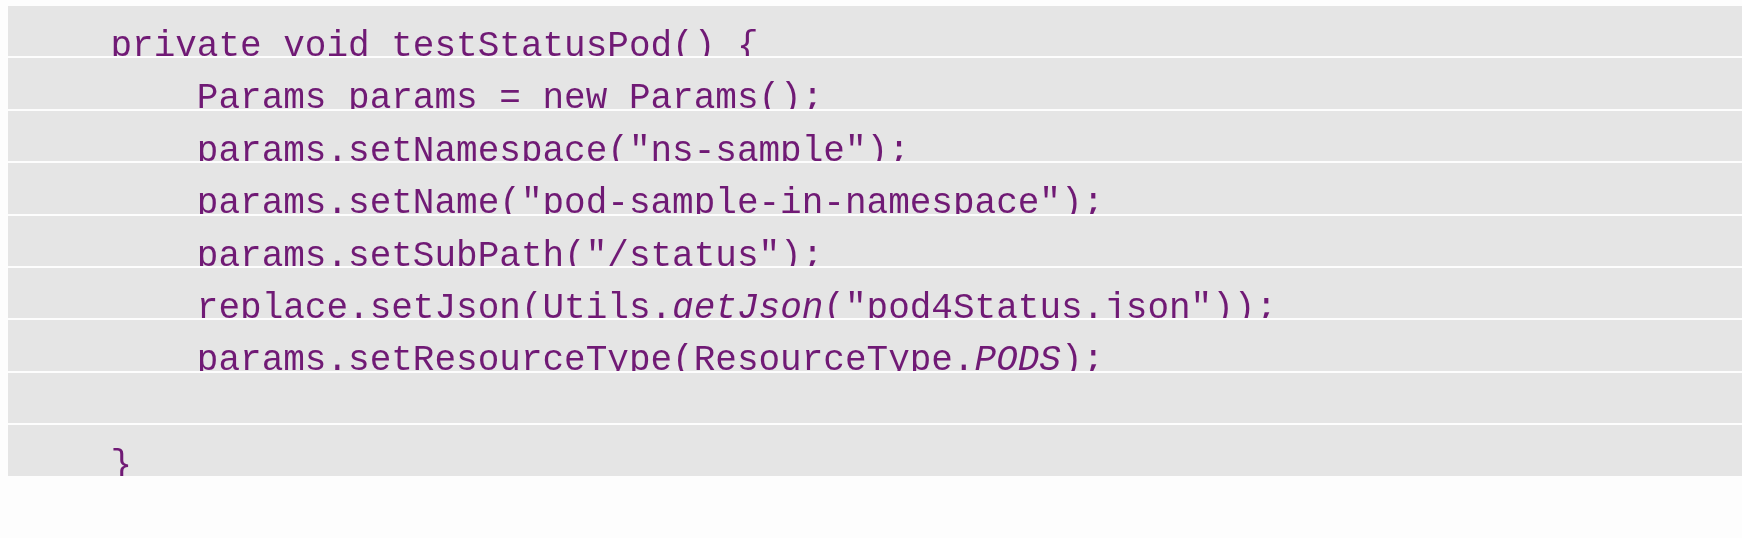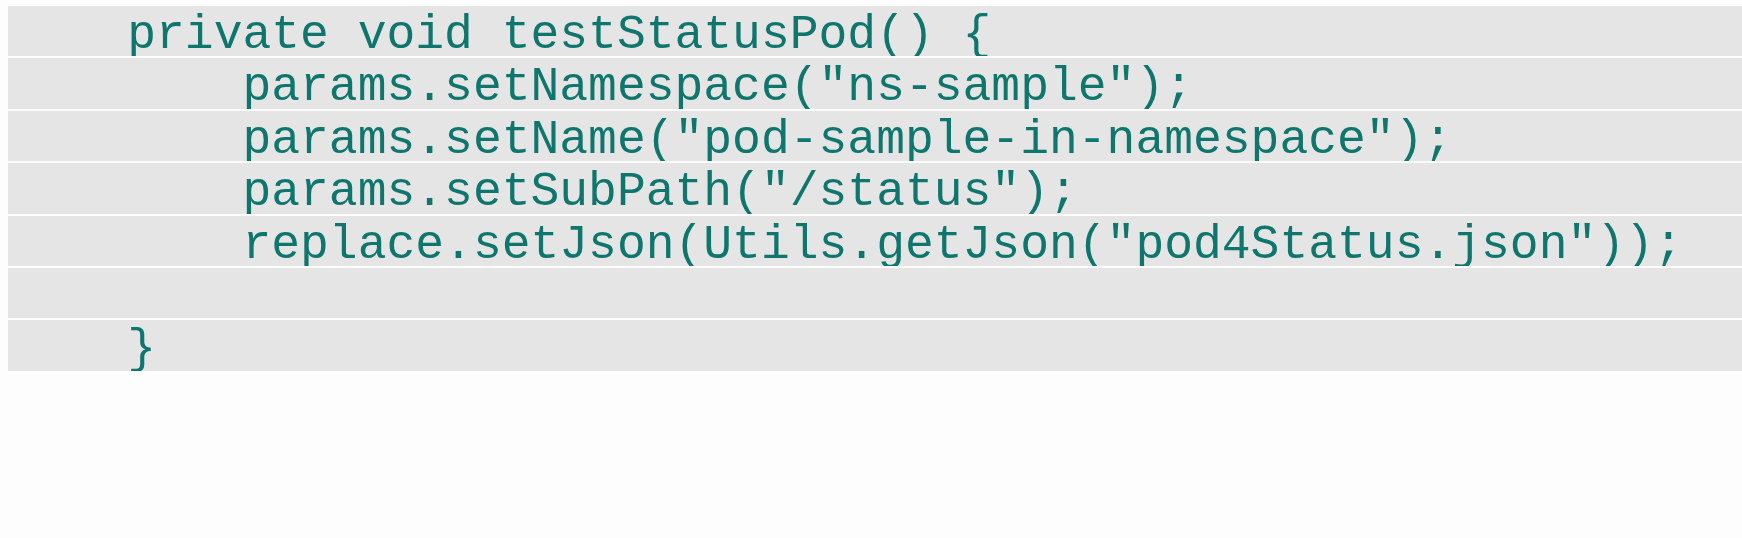--- a/index.html
+++ b/index.html
@@ -19,48 +19,55 @@
     flex-direction: column;
   }
   .code-line {
     height: 50.4px;
     margin-bottom: 2px;
     background: #e5e5e5;
     overflow: hidden;
   }
   .code-line pre {
     margin: 0;
-    padding: 4px;
+    padding: 16px;
     font-family: "Liberation Mono", monospace;
-    font-size: 48px;
+    font-size: 36px;
     line-height: 50.4px;
-    color: #0f766e;
+    color: #701a75;
     white-space: pre;
   }
   .code-line pre .seg-italic {
+    font-style: italic;
   }
 </style>
 </head>
 <body>
 
 <div class="code-snippet" id="code-snippet">
     <div class="code-line">
       <pre>    <span class="seg-normal">private void testStatusPod() {</span></pre>
+    </div>
+    <div class="code-line">
+      <pre>        <span class="seg-normal">Params params = new Params();</span></pre>
     </div>
     <div class="code-line">
       <pre>        <span class="seg-normal">params.setNamespace("ns-sample");</span></pre>
     </div>
     <div class="code-line">
       <pre>        <span class="seg-normal">params.setName("pod-sample-in-namespace");</span></pre>
     </div>
     <div class="code-line">
       <pre>        <span class="seg-normal">params.setSubPath("/status");</span></pre>
     </div>
     <div class="code-line">
       <pre>        <span class="seg-normal">replace.setJson(Utils.</span><span class="seg-italic">getJson</span><span class="seg-normal">("pod4Status.json"));</span></pre>
     </div>
     <div class="code-line">
+      <pre>        <span class="seg-normal">params.setResourceType(ResourceType.</span><span class="seg-italic">PODS</span><span class="seg-normal">);</span></pre>
+    </div>
+    <div class="code-line">
       <pre></pre>
     </div>
     <div class="code-line">
       <pre>    <span class="seg-normal">}</span></pre>
     </div>
   </div>
 
 </body></html>

